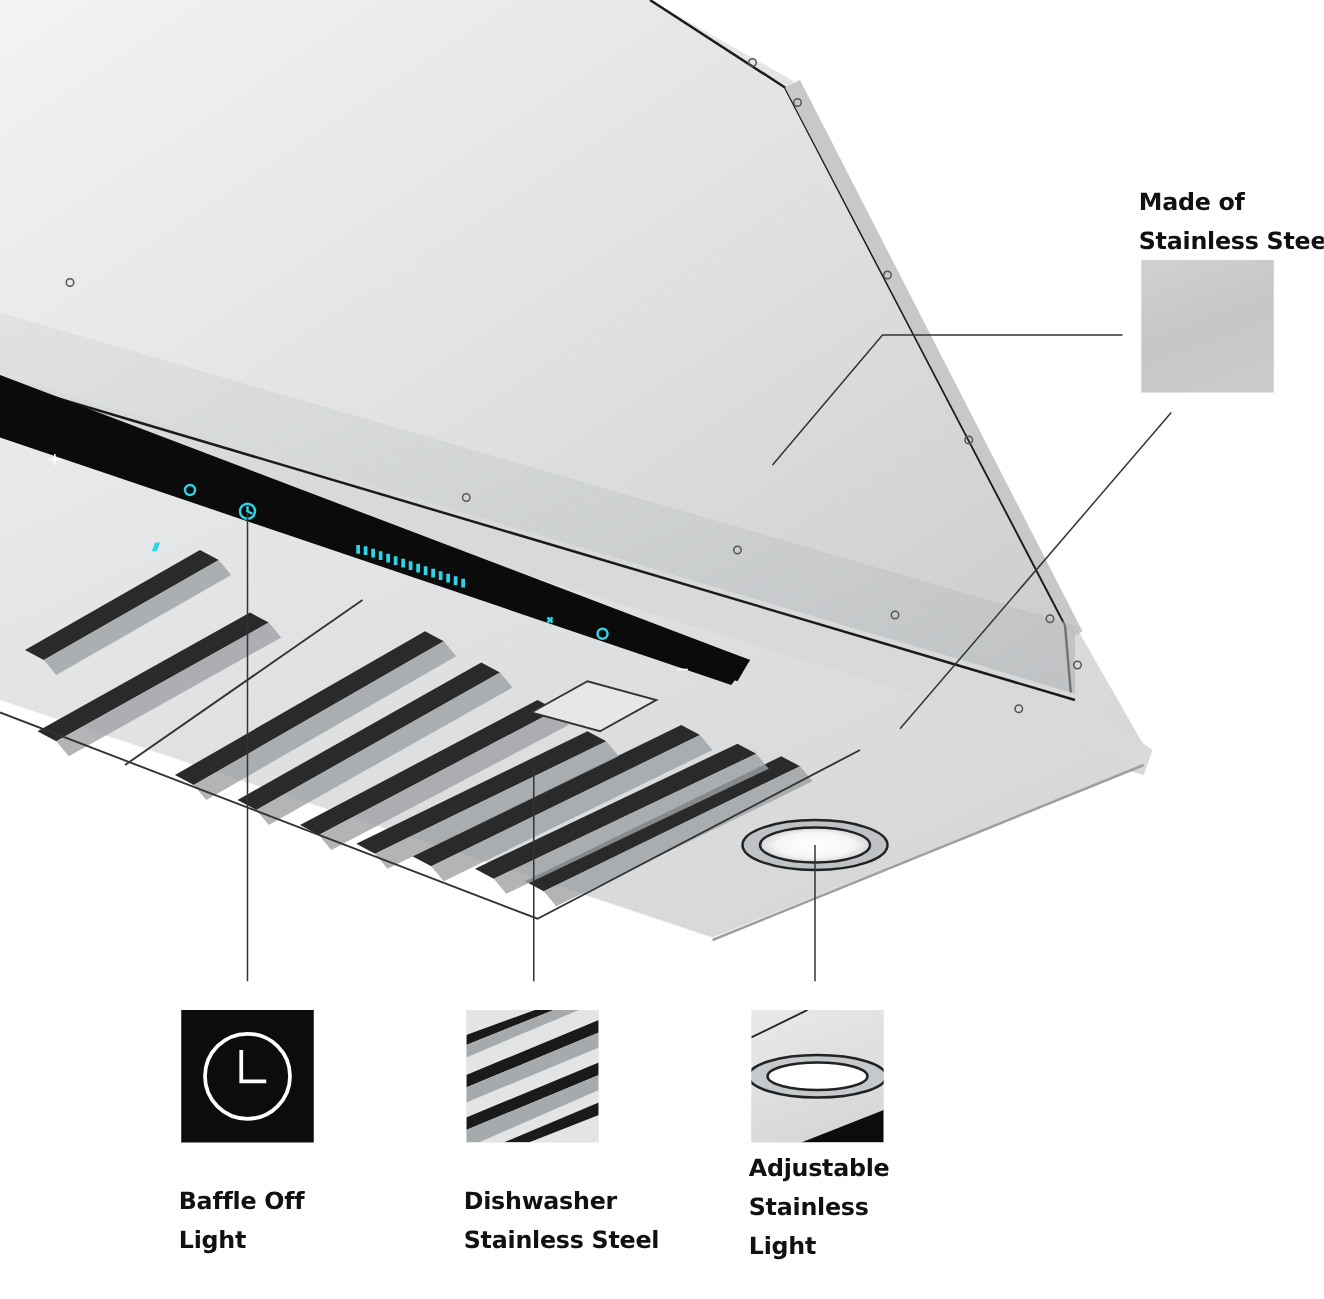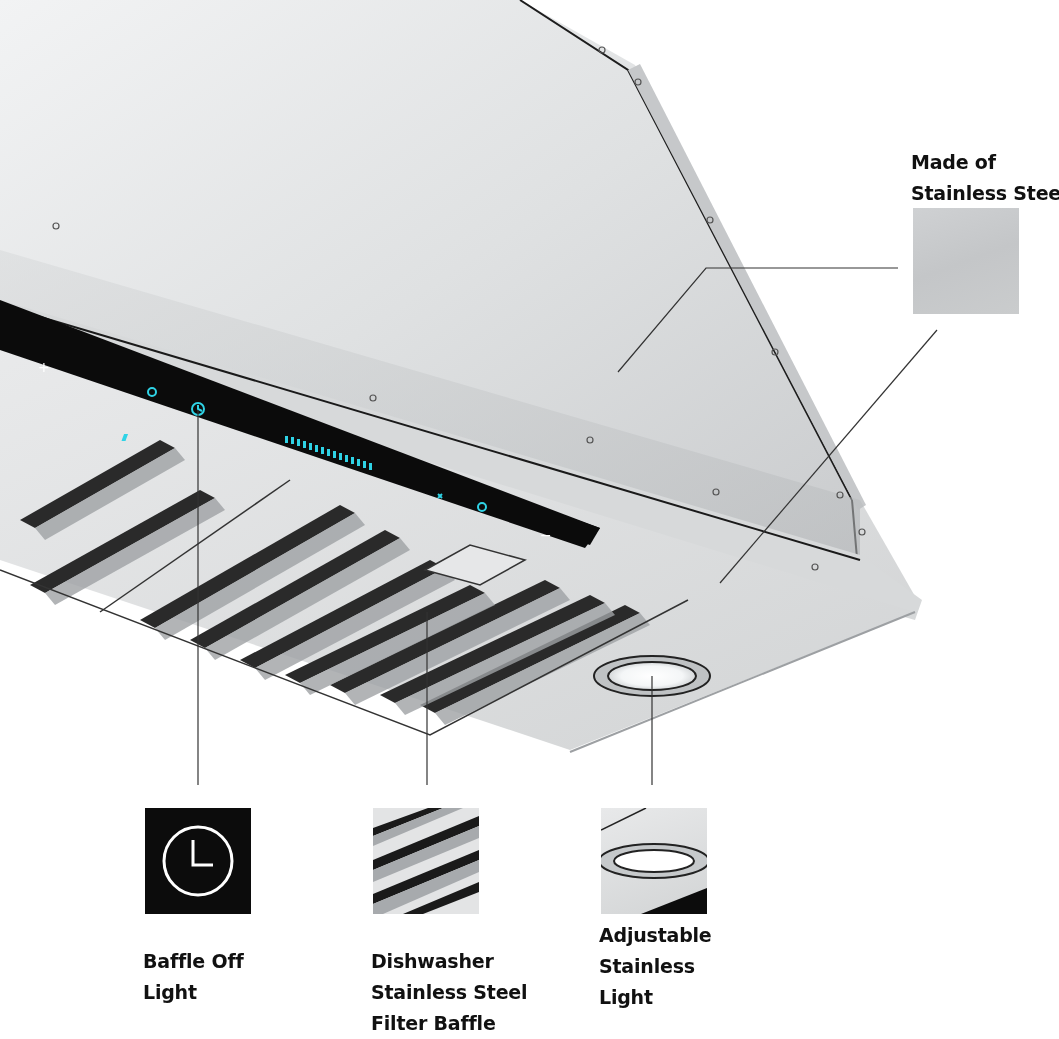--- a/index.html
+++ b/index.html
@@ -178,19 +178,18 @@
   </svg>
 </div>
 
 <div class="label" style="left:143px; top:946px;">
   <span>Baffle Off</span>
   <span>Light</span>
 </div>
 <div class="label" style="left:371px; top:946px;">
   <span>Dishwasher</span>
   <span>Stainless Steel</span>
-  <span>Filter Baffle</span>
 </div>
 <div class="label" style="left:599px; top:920px;">
   <span>Adjustable</span>
   <span>Stainless</span>
   <span>Light</span>
 </div>
 
 </body></html>

